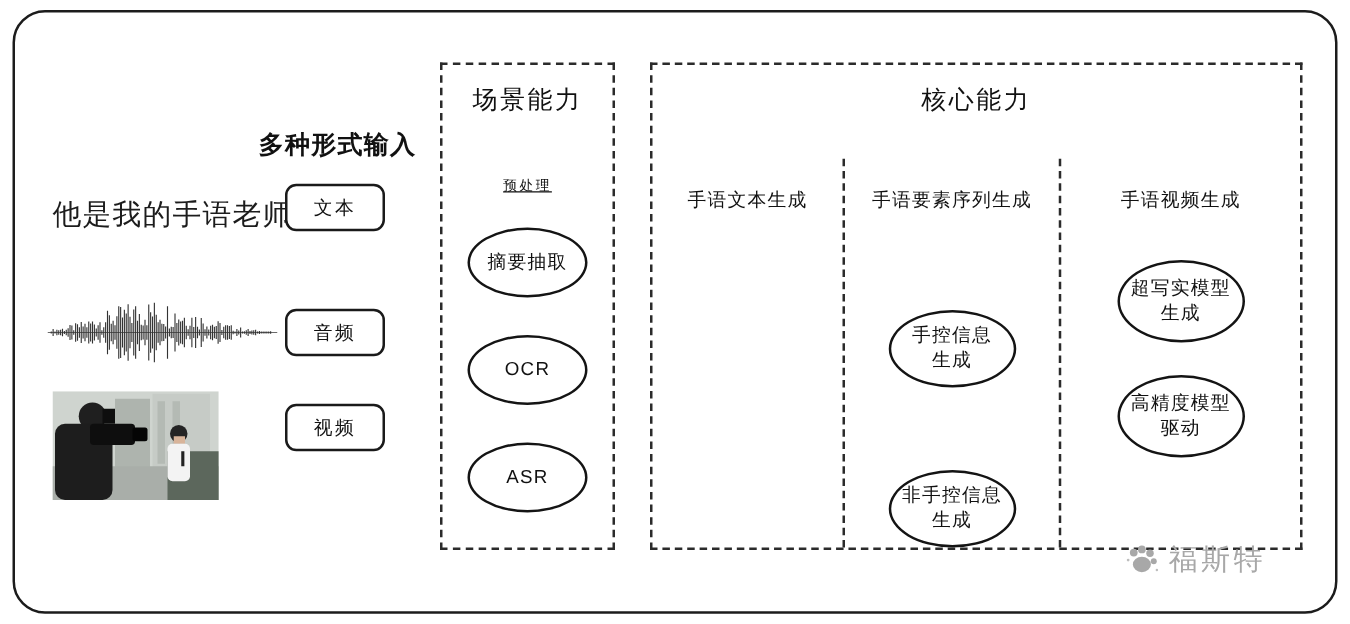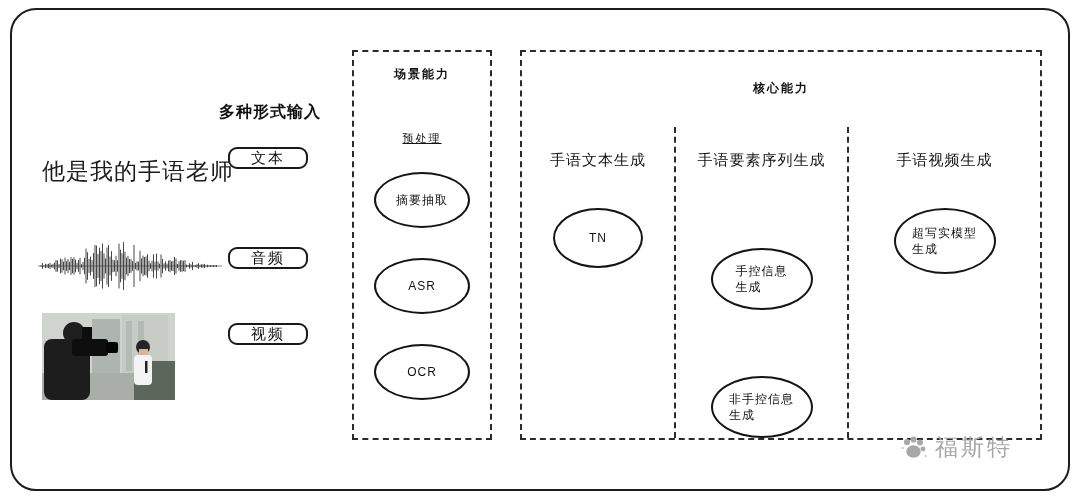--- a/index.html
+++ b/index.html
@@ -7,57 +7,57 @@
   body { font-family: "Liberation Sans", "DejaVu Sans", sans-serif; color: #111; position: relative; }
 
   .outer-frame {
     position: absolute; left: 10px; top: 8px; right: 10px; bottom: 8px;
     border: 2.5px solid #1c1c1c; border-radius: 26px;
   }
 
   
   .input-title {
     position: absolute; left: 205px; top: 102px; width: 130px;
-    text-align: center; font-size: 16px; font-weight: 700; letter-spacing: 1px;
+    text-align: center; font-size: 20px; font-weight: 700; letter-spacing: 1px;
   }
   .text-sample {
     position: absolute; left: 42px; top: 156px; width: 185px;
     font-size: 23px; letter-spacing: 1px; color: #1c1c1c; white-space: nowrap;
   }
   .pill-box {
-    position: absolute; width: 80px; height: 22px;
+    position: absolute; width: 80px; height: 38px;
     border: 2px solid #1a1a1a; border-radius: 9px;
     display: flex; align-items: center; justify-content: center;
     font-size: 15px; letter-spacing: 2px; background: #fff;
   }
   .pill-text  { left: 228px; top: 147px; }
   .pill-audio { left: 228px; top: 247px; }
   .pill-video { left: 228px; top: 323px; }
 
   .waveform { position: absolute; left: 38px; top: 236px; width: 184px; height: 60px; }
   .photo { position: absolute; left: 42px; top: 313px; width: 133px; height: 87px; overflow: hidden; }
 
   
   .panel {
     position: absolute; border: 2px dashed #2b2b2b; background: #fff;
   }
   .scene-panel { left: 352px; top: 50px; width: 140px; height: 390px;
     display: flex; flex-direction: column; align-items: center; }
   .core-panel  { left: 520px; top: 50px; width: 522px; height: 390px; }
 
-  .panel-title { font-size: 12px; font-weight: 700; letter-spacing: 2px; }
+  .panel-title { font-size: 20px; font-weight: 400; letter-spacing: 2px; }
   .scene-panel .panel-title { margin-top: 14px; }
-  .core-panel .panel-title { text-align: center; margin-top: 28px; }
+  .core-panel .panel-title { text-align: center; margin-top: 14px; }
 
   .scene-subtitle { margin-top: 48px; font-size: 11px; letter-spacing: 2px; text-decoration: underline; }
 
   .node {
     border: 2px solid #141414; border-radius: 50%;
     display: flex; align-items: center; justify-content: center;
-    font-size: 12px; line-height: 1.35;
+    text-align: center; font-size: 15px; line-height: 1.35;
     white-space: pre-line; background: #fff; letter-spacing: 1px;
   }
   .scene-node { width: 96px; height: 56px; }
   .scene-node-1 { margin-top: 26px; }
   .scene-node-2 { margin-top: 30px; }
   .scene-node-3 { margin-top: 30px; }
 
   .core-columns {
     position: absolute; left: 0; right: 0; top: 75px; bottom: 0;
     display: flex;
@@ -234,42 +234,43 @@
   <rect x="30" y="26" width="36" height="17" rx="3" fill="#0e0e0e"></rect>
   <rect x="64" y="29" width="12" height="11" rx="2" fill="#050505"></rect>
   <rect x="40" y="14" width="10" height="12" fill="#0e0e0e"></rect>
 </svg>
 <div class="pill-box pill-video">视频</div>
 
 <div class="panel scene-panel">
   <div class="panel-title">场景能力</div>
   <div class="scene-subtitle">预处理</div>
   <div class="node scene-node scene-node-1">摘要抽取</div>
+  <div class="node scene-node scene-node-3">OCR</div>
   <div class="node scene-node scene-node-2">ASR</div>
-  <div class="node scene-node scene-node-3">OCR</div>
 </div>
 
 <div class="panel core-panel">
   <div class="panel-title">核心能力</div>
   <div class="core-columns">
     <div class="core-col core-col-1">
       <div class="col-label">手语文本生成</div>
-      <div class="node node-tn core-node-a">TN</div>
     </div>
     <div class="core-col core-col-2">
       <div class="col-label">手语要素序列生成</div>
       <div class="node node-mid core-node-a">手控信息
 生成</div>
       <div class="node node-mid core-node-b">非手控信息
 生成</div>
     </div>
     <div class="core-col core-col-3">
       <div class="col-label">手语视频生成</div>
       <div class="node node-right core-node-a">超写实模型
 生成</div>
+      <div class="node node-right core-node-b">高精度模型
+驱动</div>
     </div>
   </div>
 </div>
 
 <div class="watermark">
   <svg width="30" height="30" viewBox="0 0 30 30" xmlns="http://www.w3.org/2000/svg">
     <circle cx="9" cy="9" r="3.1" fill="#a8a8a8"></circle>
     <circle cx="15.5" cy="6.5" r="3.1" fill="#a8a8a8"></circle>
     <circle cx="22" cy="9.5" r="3.0" fill="#a8a8a8"></circle>
     <circle cx="25" cy="16" r="2.4" fill="#a8a8a8"></circle>

